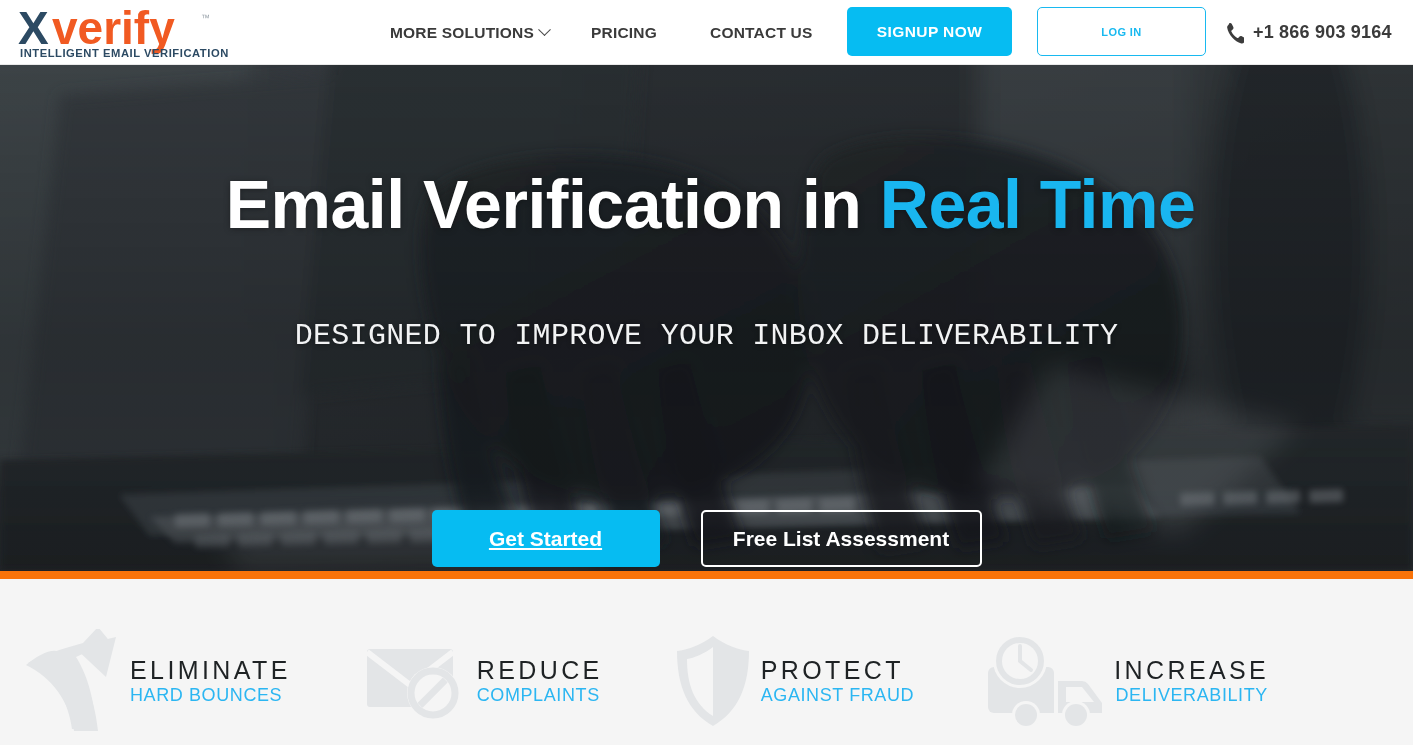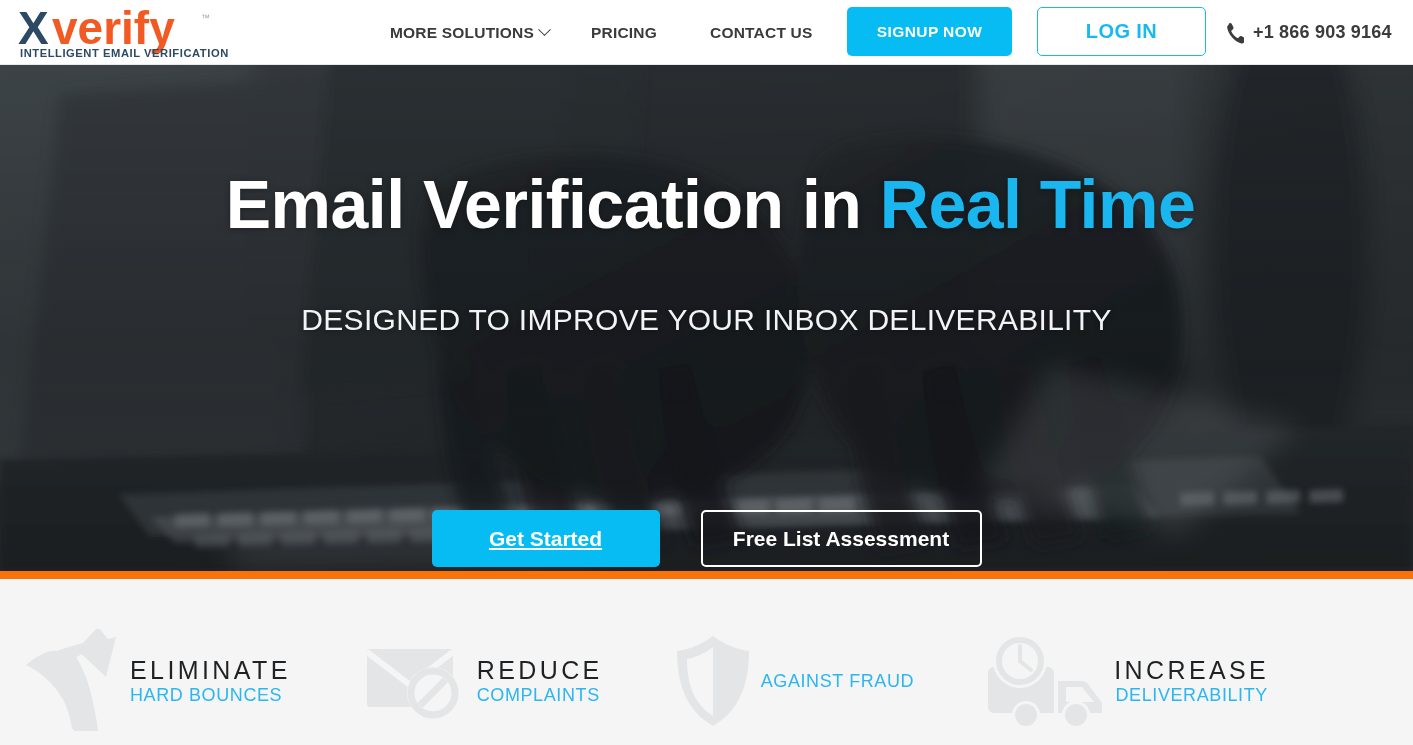--- a/index.html
+++ b/index.html
@@ -77,21 +77,21 @@
     font-family: "Liberation Sans", sans-serif;
   }
   .btn-login {
     position: absolute;
     left: 1037px; top: 7px;
     width: 169px; height: 49px;
     background: #ffffff;
     border: 1.6px solid #18B9F0;
     border-radius: 5px;
     color: #18B9F0;
-    font-size: 20px;
+    font-size: 11px;
     font-weight: 700;
     letter-spacing: 0.4px;
     text-transform: uppercase;
     cursor: pointer;
     font-family: "Liberation Sans", sans-serif;
   }
   .phone {
     position: absolute;
     left: 1224px; top: 0;
     height: 65px;
@@ -141,27 +141,28 @@
     line-height: 1;
     font-weight: 700;
     color: #ffffff;
     letter-spacing: -0.5px;
     text-shadow: 0 1px 6px rgba(0,0,0,0.35);
   }
   .hero-title .accent { color: #19B6F0; }
   .hero-sub {
     position: absolute;
     left: 0; right: 0;
-    top: 238px;
+    top: 254px;
     font-size: 30px;
     font-weight: 400;
     color: #f2f3f4;
     letter-spacing: 0.3px;
     text-transform: uppercase;
     text-shadow: 0 1px 5px rgba(0,0,0,0.4);
+    font-family: Liberation Mono, monospace;
   }
   .hero-ctas {
     position: absolute;
     left: 0; right: 0;
     top: 445px;
     display: flex;
     justify-content: center;
     align-items: center;
     gap: 41px;
   }
@@ -452,20 +453,21 @@
   </div>
 
   <div class="feature f3">
     <div class="feature-icon">
       <svg width="80" height="96" viewBox="0 0 80 96">
         <path d="M40 3 C28 12, 14 17, 4 18 C4 52, 14 78, 40 93 C66 78, 76 52, 76 18 C66 17, 52 12, 40 3 Z" fill="#e3e5e7"></path>
         <path d="M40 14 C31 21, 21 25, 14 26 C14 51, 21 71, 40 83 Z" fill="#f5f5f5"></path>
       </svg>
     </div>
     <div class="feature-text">
+      <div class="feature-title">PROTECT</div>
       <div class="feature-sub">AGAINST FRAUD</div>
     </div>
   </div>
 
   <div class="feature f4">
     <div class="feature-icon">
       <svg width="124" height="96" viewBox="0 0 124 96">
         <path d="M18 34 h48 a6 6 0 0 1 6 6 v40 h-60 a6 6 0 0 1 -6 -6 v-34 a6 6 0 0 1 6 -6 Z" fill="#e3e5e7"></path>
         <path d="M76 48 h24 a8 8 0 0 1 6 3 l14 19 v10 h-44 Z" fill="#e3e5e7"></path>
         <path d="M84 54 h16 l12 15 h-28 Z" fill="#f5f5f5"></path>

